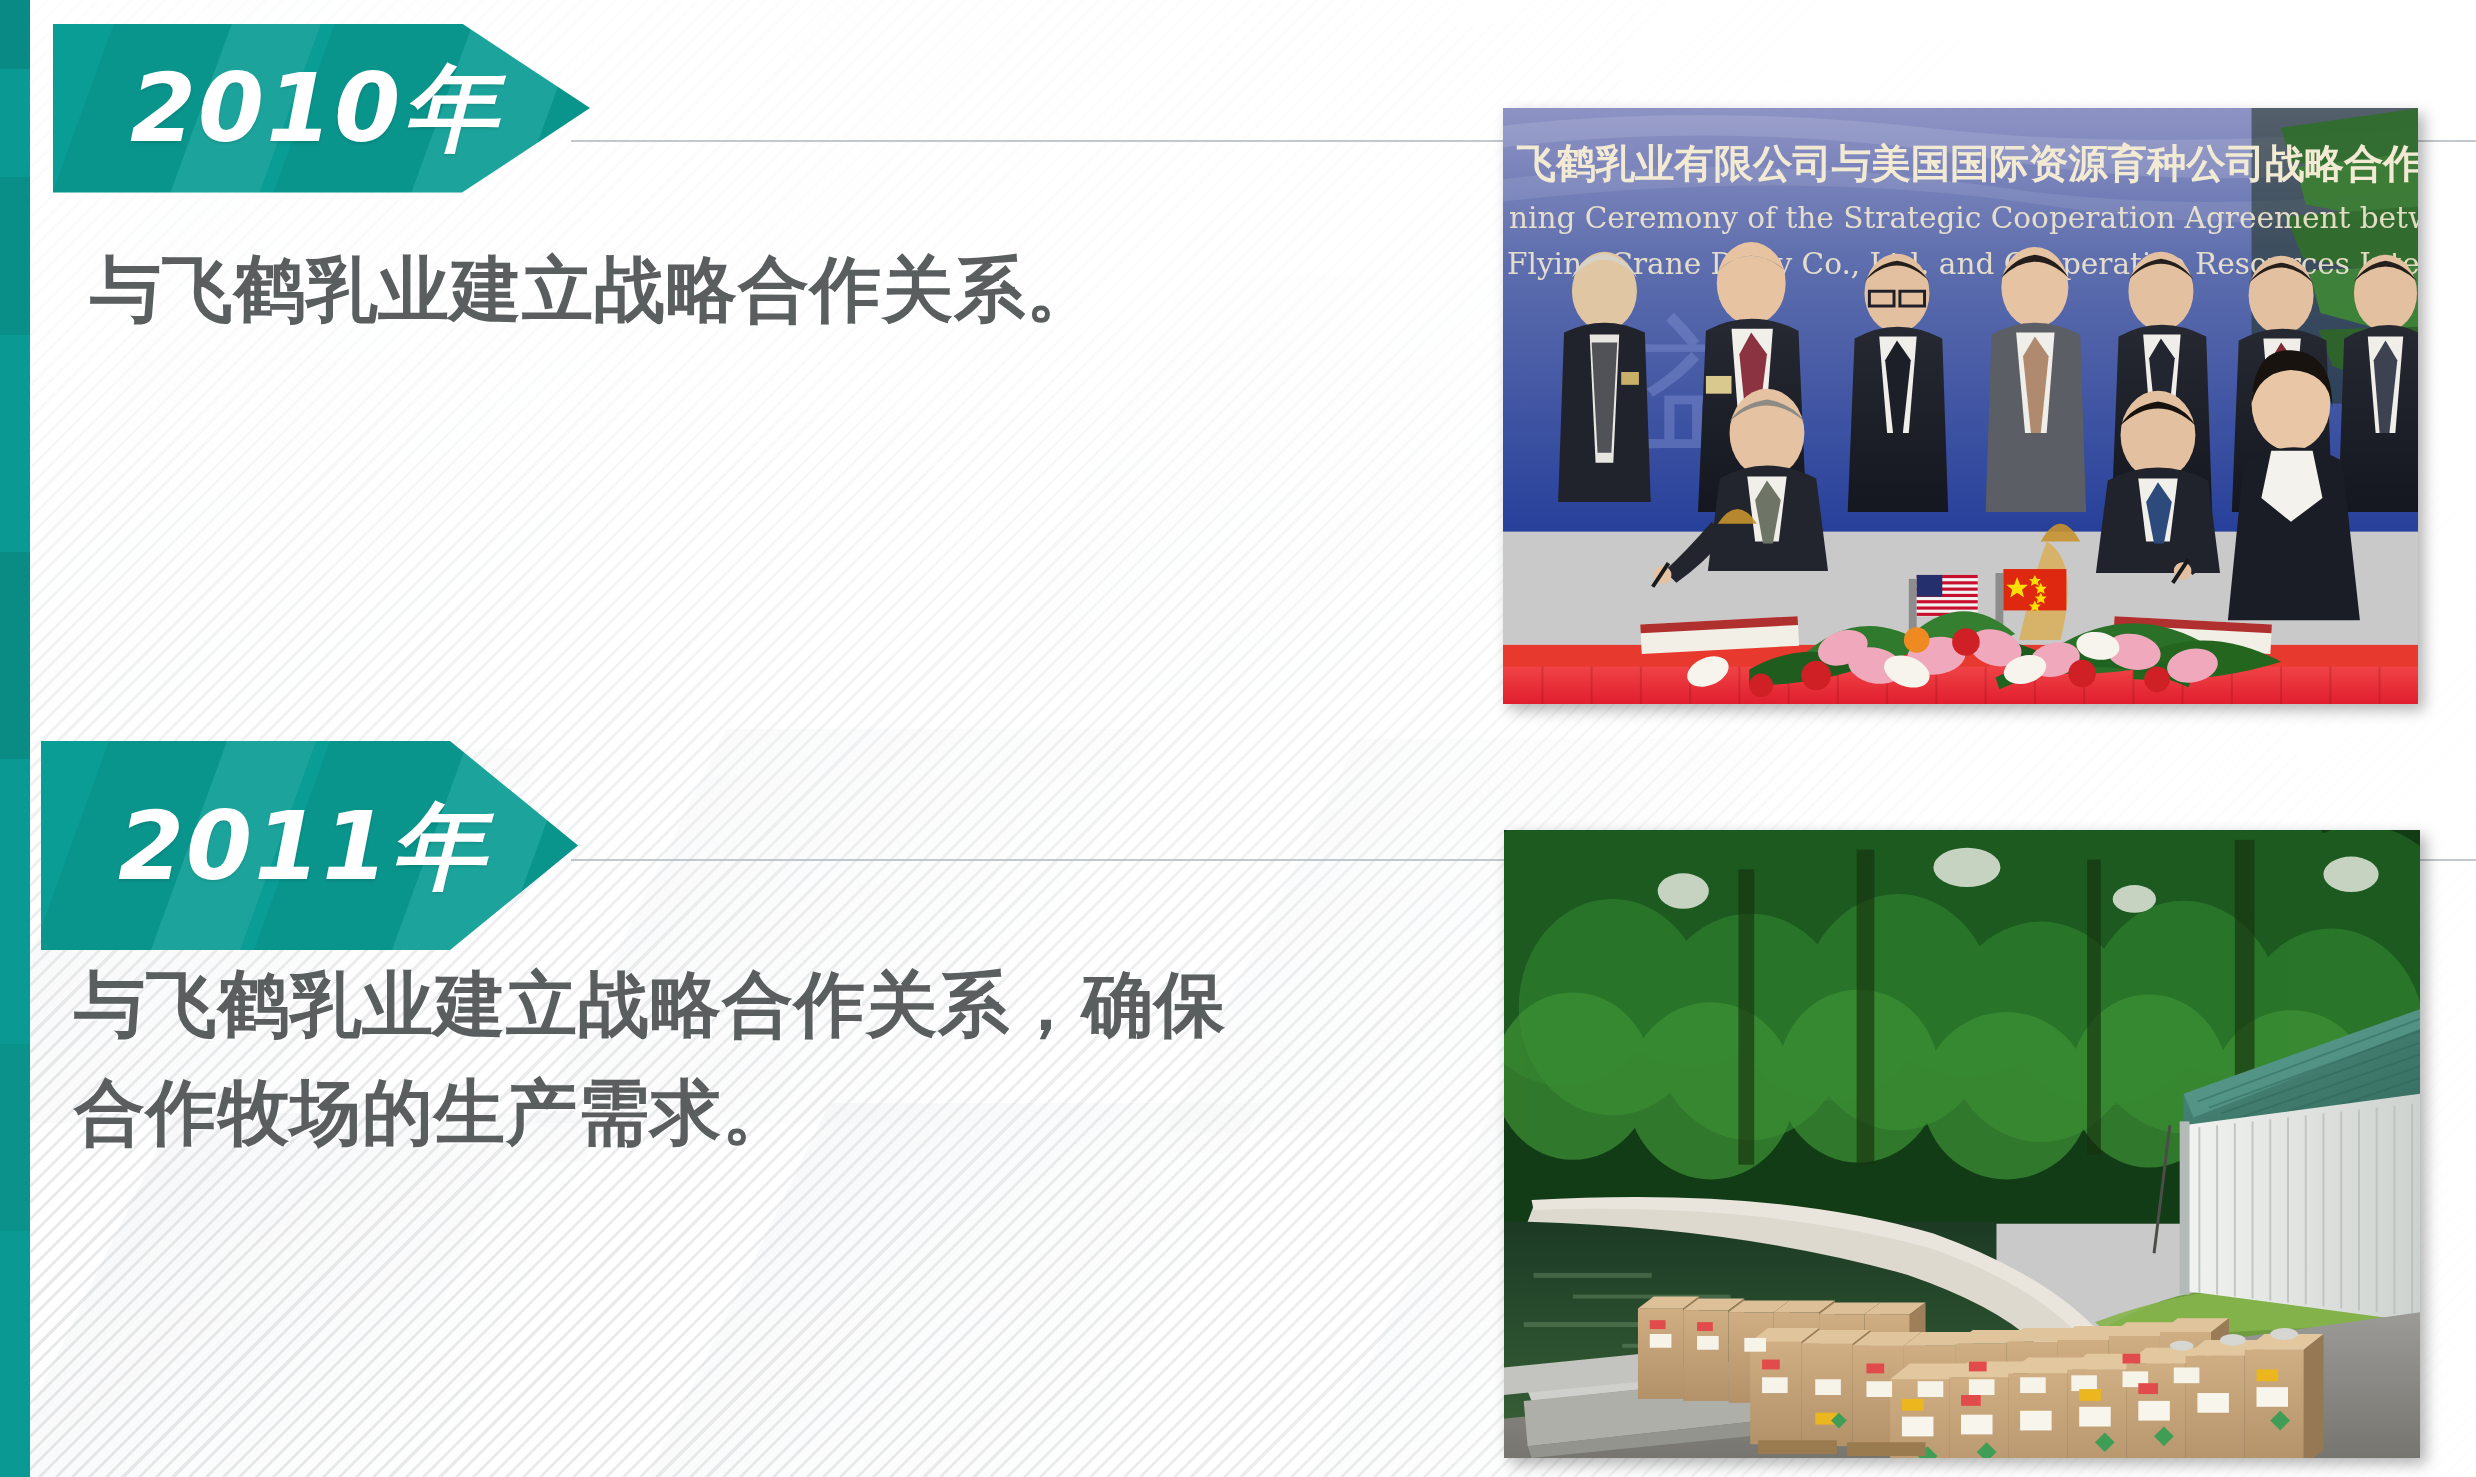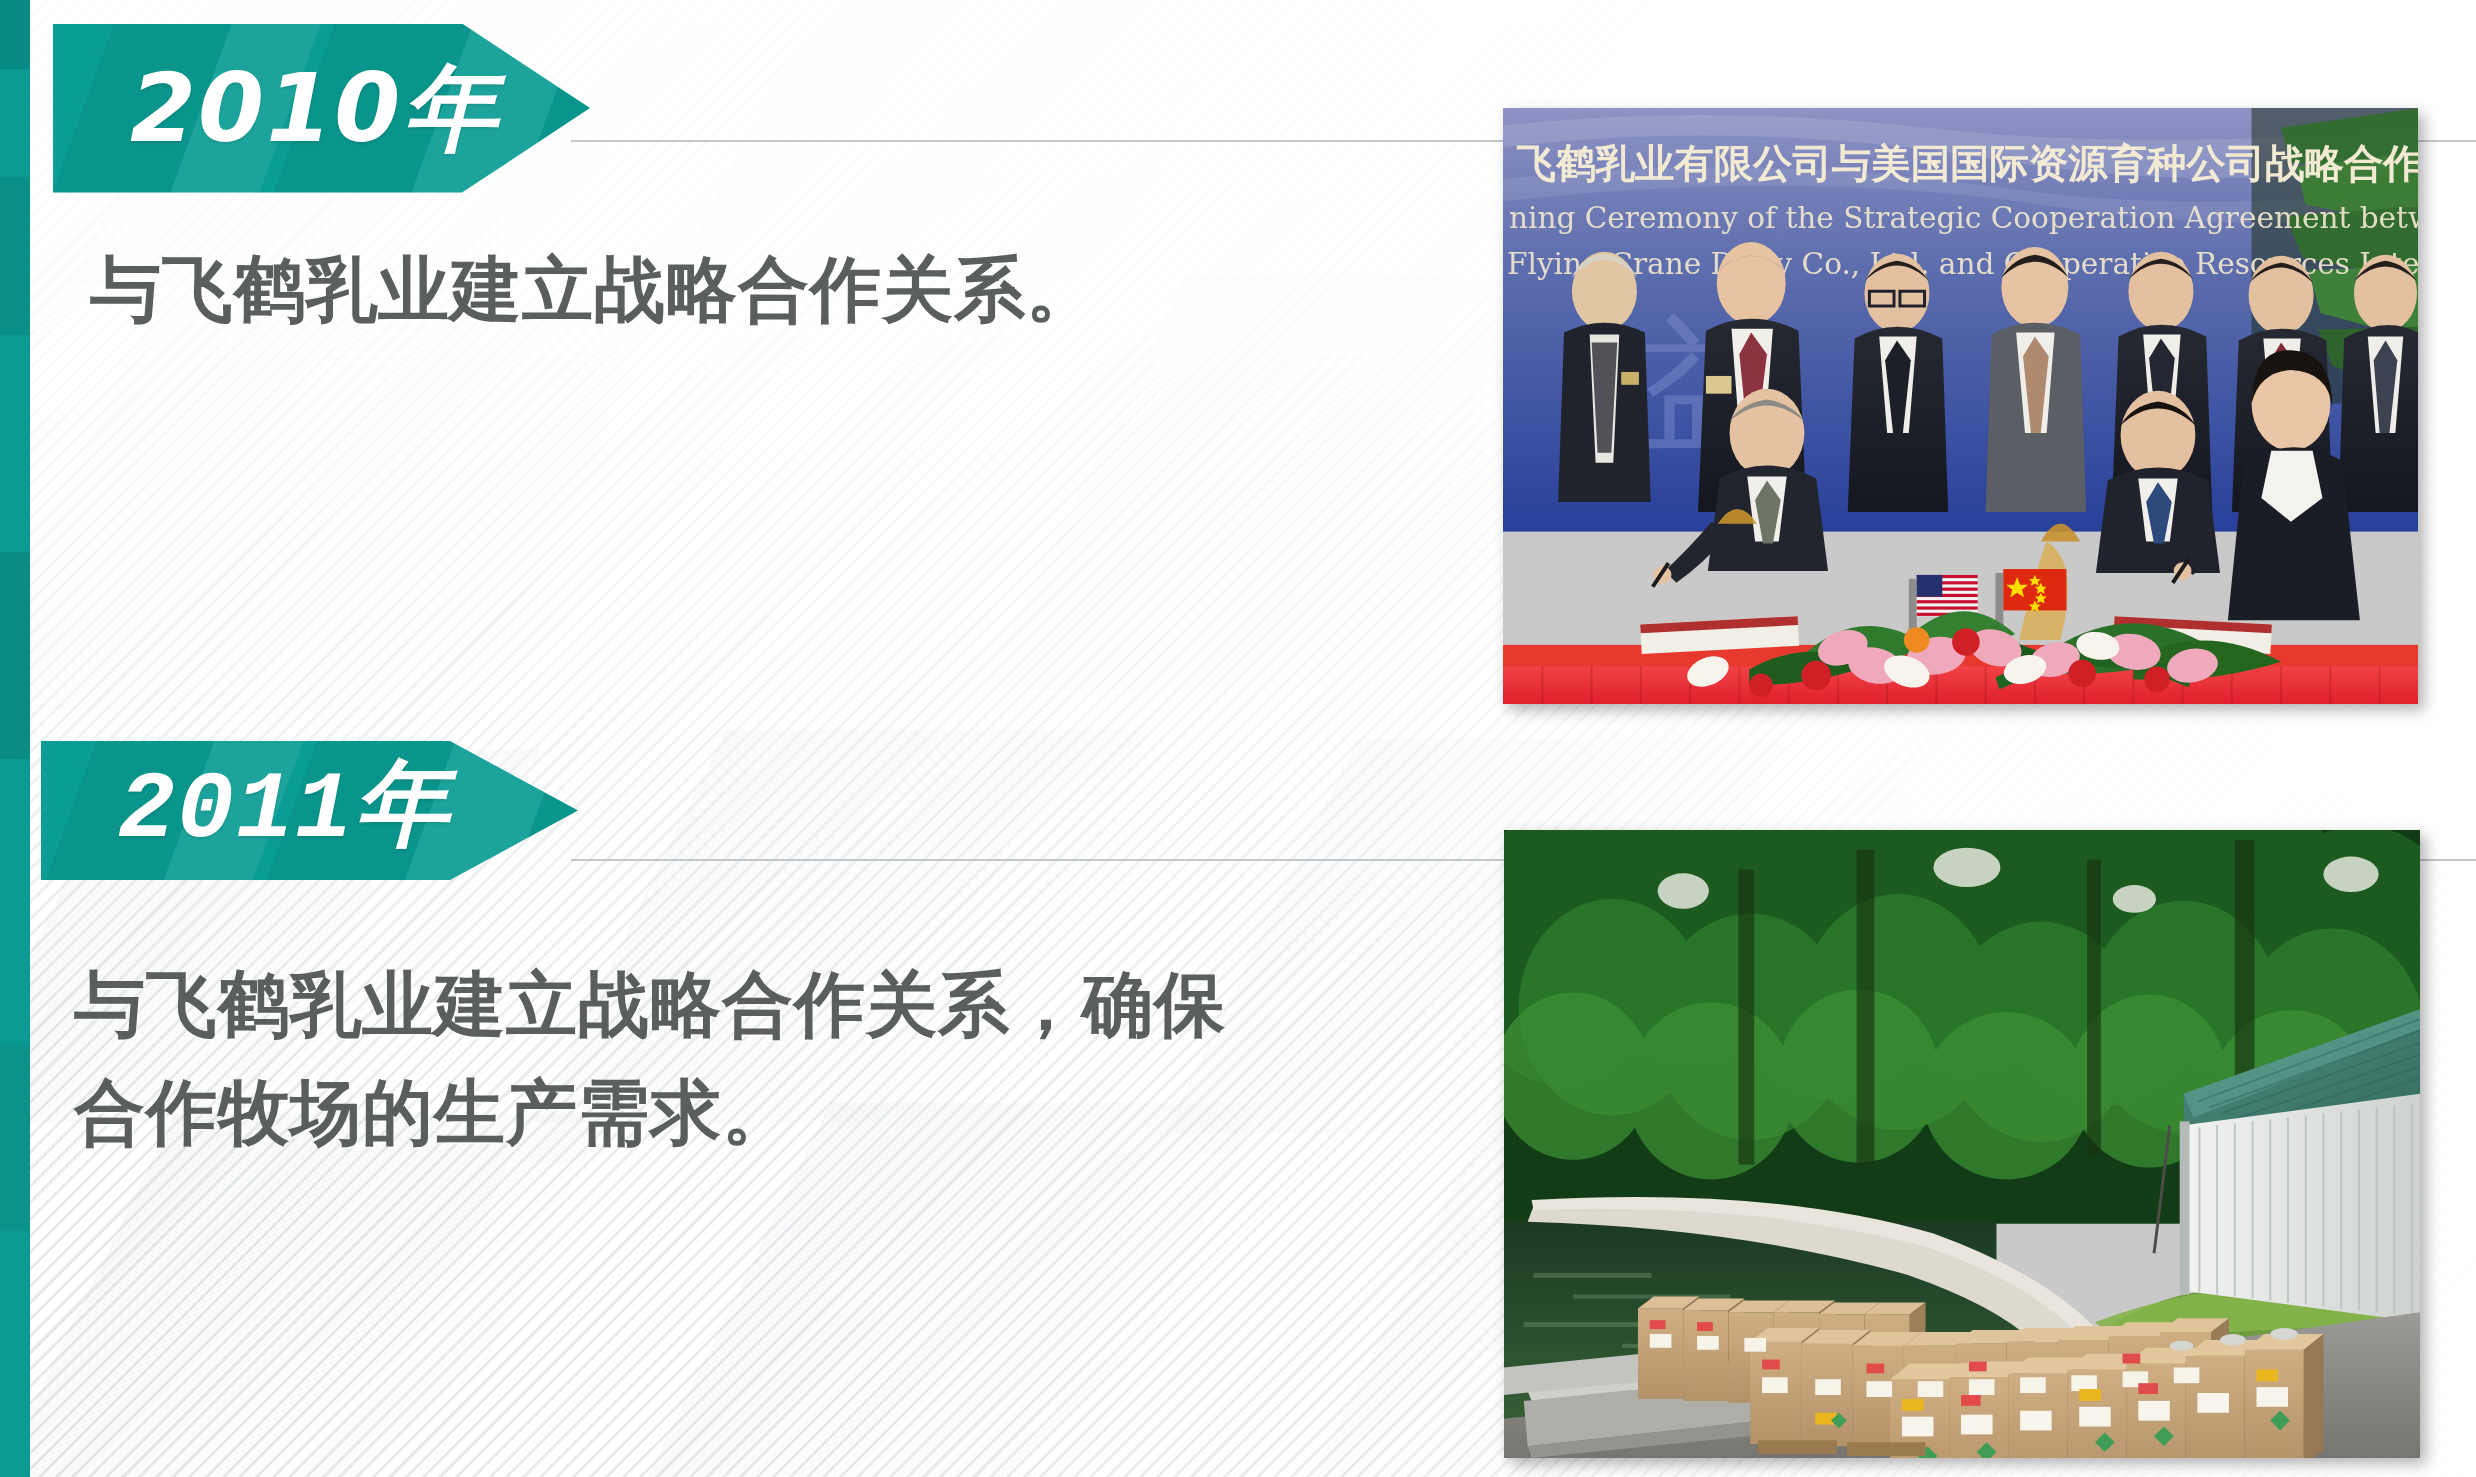--- a/index.html
+++ b/index.html
@@ -379,21 +379,21 @@
         </g>
 
         <circle cx="420" cy="540" r="13" fill="#ef8a22"></circle>
       </g>
     </svg>
   </div>
   <span class="vis-hidden">飞鹤乳业有限公司与美国国际资源育种公司战略合作协议</span>
   <span class="vis-hidden">Signing Ceremony of the Strategic Cooperation Agreement between</span>
   <span class="vis-hidden">Flying Crane Dairy Co., Ltd. and Cooperative Resources International</span>
 
-  <div class="year-banner" style="left:41px;top:741px;width:537px;height:139px;font-family:Liberation Mono, monospace;">
+  <div class="year-banner" style="left:41px;top:741px;width:537px;height:209px;">
     <div class="facet f-dark" style="left:29.6px;width:118px;"></div>
     <div class="facet f-light" style="left:148px;width:89px;"></div>
     <div class="facet f-dark" style="left:251px;width:138px;"></div>
     <div class="facet f-light" style="left:389px;width:108px;"></div>
     <div class="facet f-dark" style="left:497px;width:128px;"></div>
     <span class="ylabel">2011年</span>
   </div>
 
   <div class="body-text" style="left:74px;top:951px;width:1399px;">与飞鹤乳业建立战略合作关系，确保
 合作牧场的生产需求。</div>

